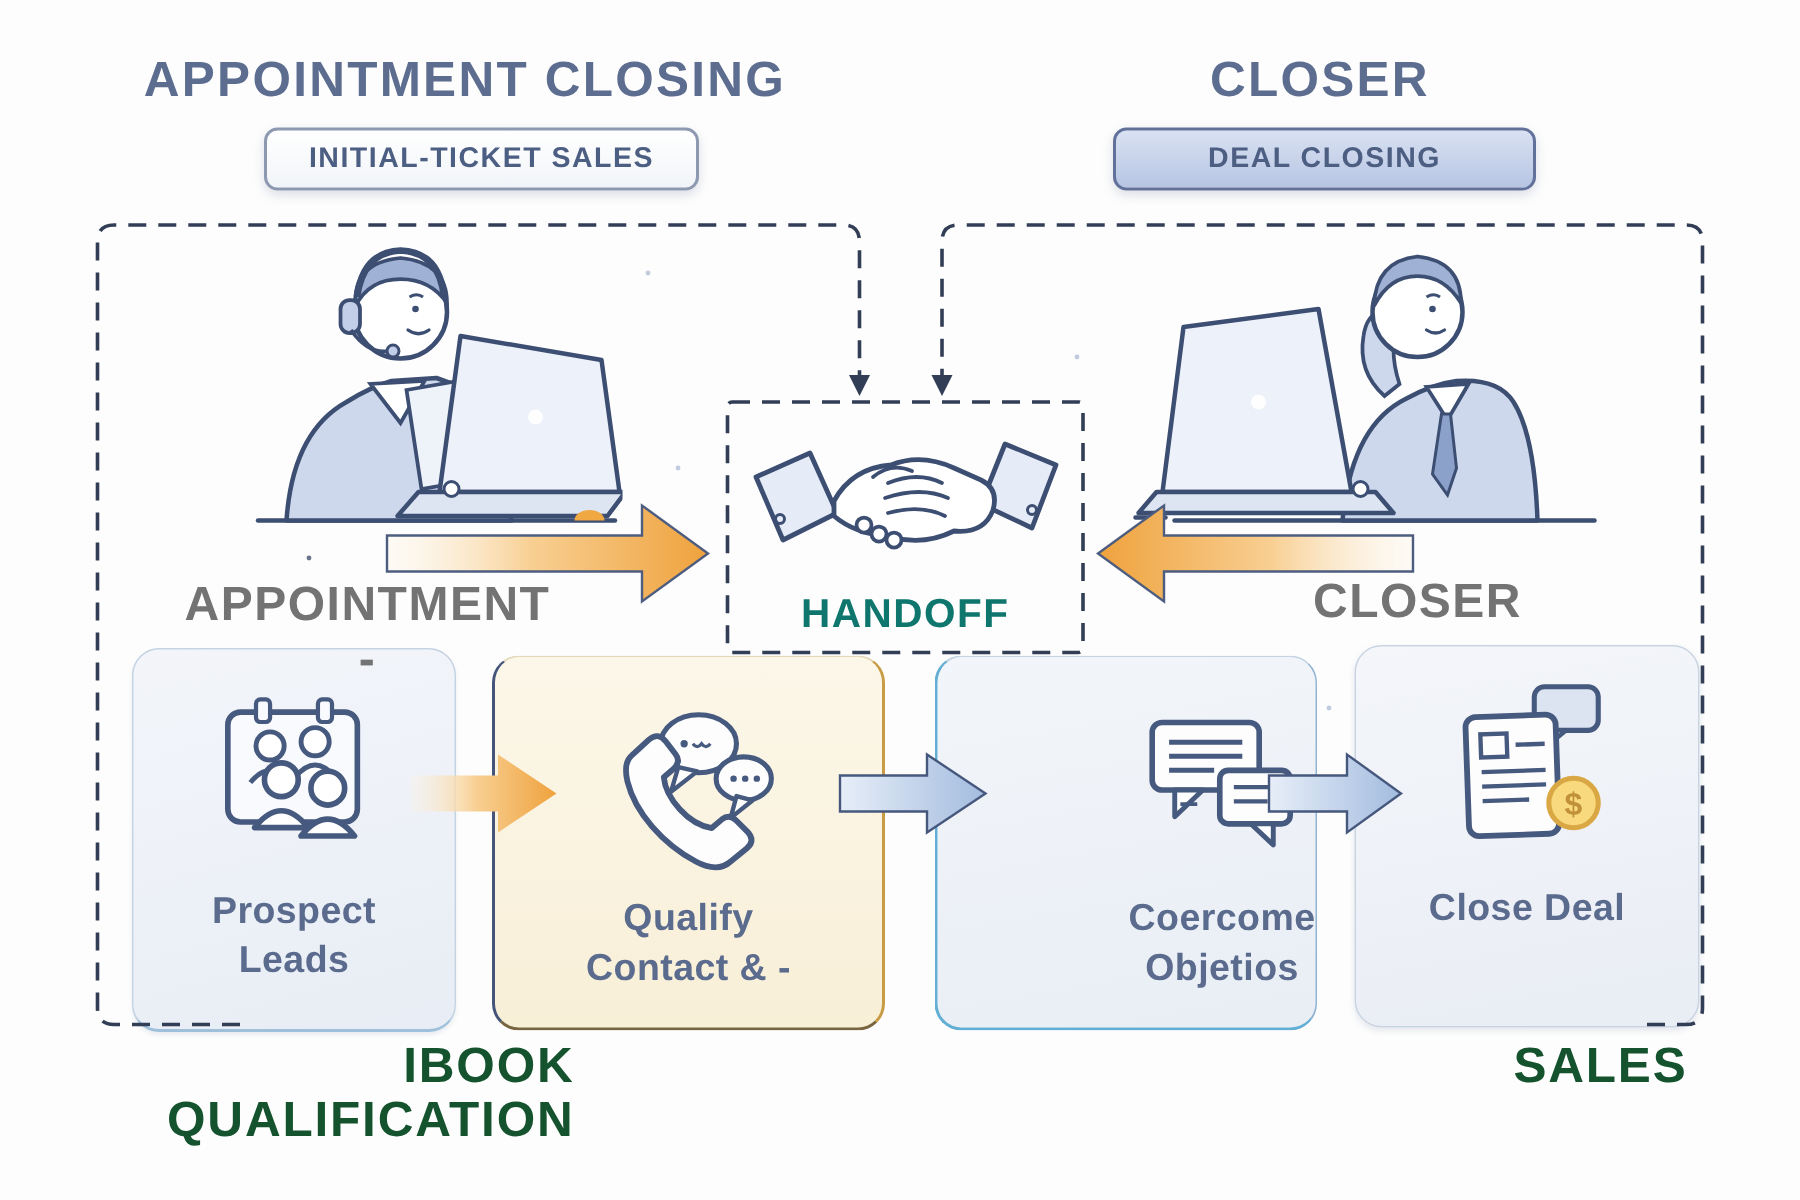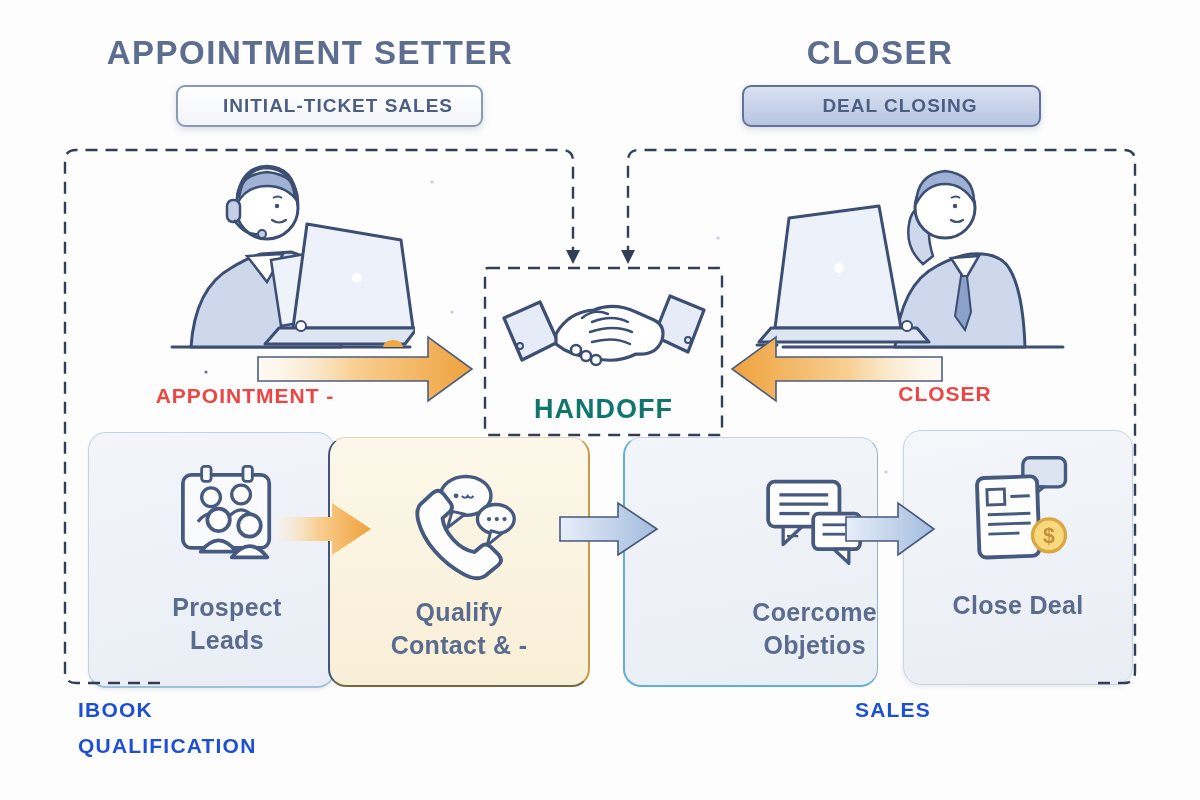--- a/index.html
+++ b/index.html
@@ -2,59 +2,59 @@
 <html><head>
 <meta charset="utf-8">
 <style>
   html,body{margin:0;padding:0;background:#fdfdfd;}
   .stage{position:relative;width:1200px;height:800px;background:#fdfdfd;overflow:hidden;
          font-family:"Liberation Sans","DejaVu Sans",sans-serif;}
   .main-title{position:absolute;text-align:center;font-size:33px;font-weight:bold;
               color:#5c6d90;letter-spacing:1.5px;z-index:3;}
   .badge{position:absolute;display:flex;align-items:center;justify-content:center;
          font-size:19px;font-weight:bold;letter-spacing:1px;color:#4d5e83;
-         border-radius:9px;z-index:3;box-shadow:0 3px 7px rgba(100,115,150,.22);padding-left:17px;}
+         border-radius:9px;z-index:3;box-shadow:0 3px 7px rgba(100,115,150,.22);}
   .badge-left{left:176px;top:85px;width:286px;height:38px;border:2px solid #8d99b0;
               background:linear-gradient(180deg,#ffffff,#f1f4f8);}
   .badge-right{left:742px;top:85px;width:278px;height:38px;border:2px solid #61719a;
                background:linear-gradient(180deg,#d9e1f2,#b7c5e3);}
-  .flow-label{position:absolute;font-size:21px;font-weight:bold;color:#ef4444;
+  .flow-label{position:absolute;font-size:32px;font-weight:bold;color:#737373;
               letter-spacing:1px;text-align:center;z-index:3;}
   .card{position:absolute;border-radius:18px;display:flex;flex-direction:column;
         align-items:center;z-index:2;}
   .card-1{left:88px;top:432px;width:214px;height:253px;
           background:linear-gradient(165deg,#f3f5fa 0%,#e8edf5 100%);
           border:1.5px solid #c3d3e3;border-bottom:2px solid #9fc0da;
-          box-shadow:0 2px 3px rgba(120,140,170,.15);padding-left:31px;}
+          box-shadow:0 2px 3px rgba(120,140,170,.15);}
   .card-2{left:328px;top:437px;width:258px;height:247px;
           background:linear-gradient(180deg,#fcf7e9,#f8efd7);
           border-top:1px solid #e3d9ba;border-left:2px solid #45557a;
           border-right:2px solid #c89c44;border-bottom:2.5px solid #77663f;}
   .card-3{left:623px;top:437px;width:252px;height:247px;
           background:linear-gradient(170deg,#f2f5f9,#e9eef5);
           border-top:1px solid #c5d4e4;border-right:1.5px solid #8fb2d2;
           border-left:2.5px solid #62aed4;border-bottom:2.5px solid #62aed4;align-items:flex-end;}
   .card-4{left:903px;top:430px;width:228px;height:253px;
           background:linear-gradient(170deg,#f4f6fa,#e9edf4);
           border:1.5px solid #c9d4e2;box-shadow:0 2px 4px rgba(120,140,170,.18);}
   .icon-wrap{margin-top:18px;height:132px;display:flex;align-items:center;justify-content:center;}
   .card-label{margin-top:8px;text-align:center;font-size:25px;font-weight:bold;
               color:#5a6b8e;line-height:33px;letter-spacing:.3px;}
-  .foot-label{position:absolute;text-align:left;font-weight:bold;font-size:21px;
-              letter-spacing:1.2px;color:#1d4ed8;line-height:36px;z-index:3;}
+  .foot-label{position:absolute;text-align:right;font-weight:bold;font-size:33px;
+              letter-spacing:1.2px;color:#14532d;line-height:36px;z-index:3;}
   .overlay{position:absolute;left:0;top:0;z-index:6;pointer-events:none;}
   .illus{position:absolute;z-index:2;}
   .handoff-line{stroke:#323e55;stroke-width:2.4;fill:none;stroke-dasharray:12 8;}
 </style>
 </head>
 <body>
 
 <div class="stage">
 
-  <div class="main-title" style="left:90px;top:34px;width:440px;">APPOINTMENT SETTER</div>
+  <div class="main-title" style="left:90px;top:34px;width:440px;">APPOINTMENT CLOSING</div>
   <div class="badge badge-left">
     <span>INITIAL-TICKET SALES</span>
   </div>
 
   <div class="main-title" style="left:700px;top:34px;width:360px;">CLOSER</div>
   <div class="badge badge-right">
     <span>DEAL CLOSING</span>
   </div>
 
   <svg class="illus" style="left:95px;top:160px;" width="320" height="200" viewBox="0 0 320 200">

